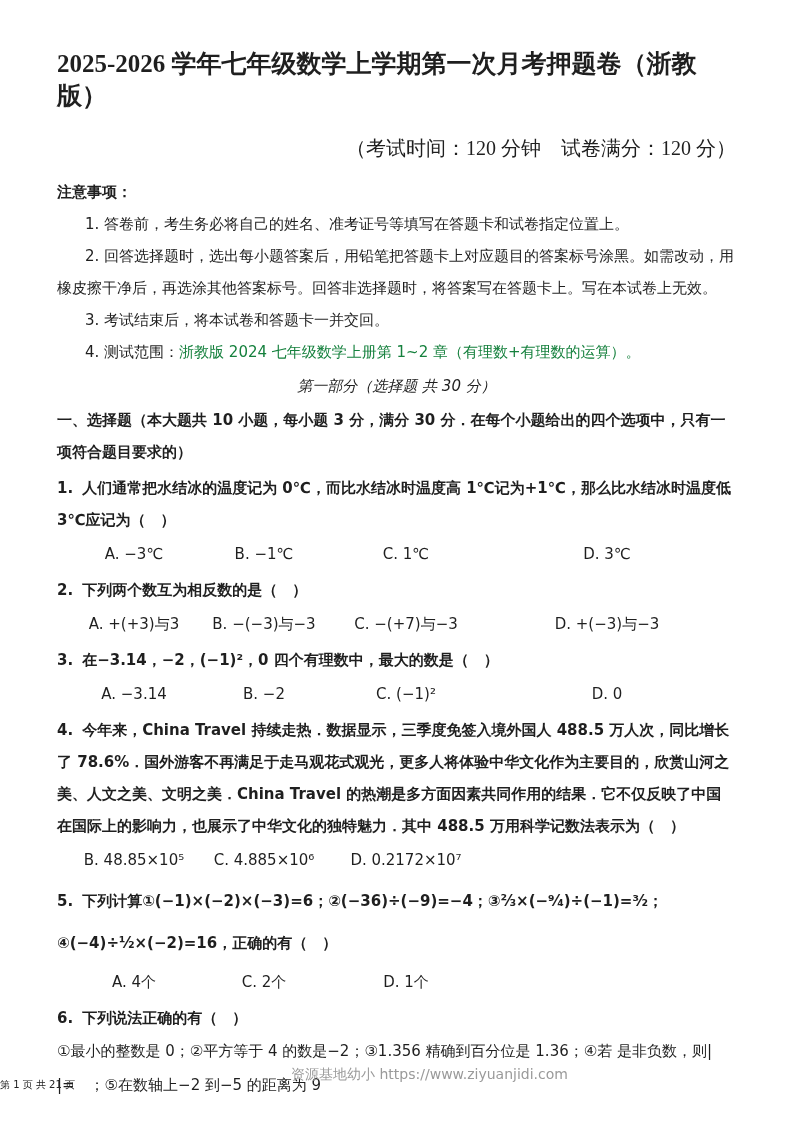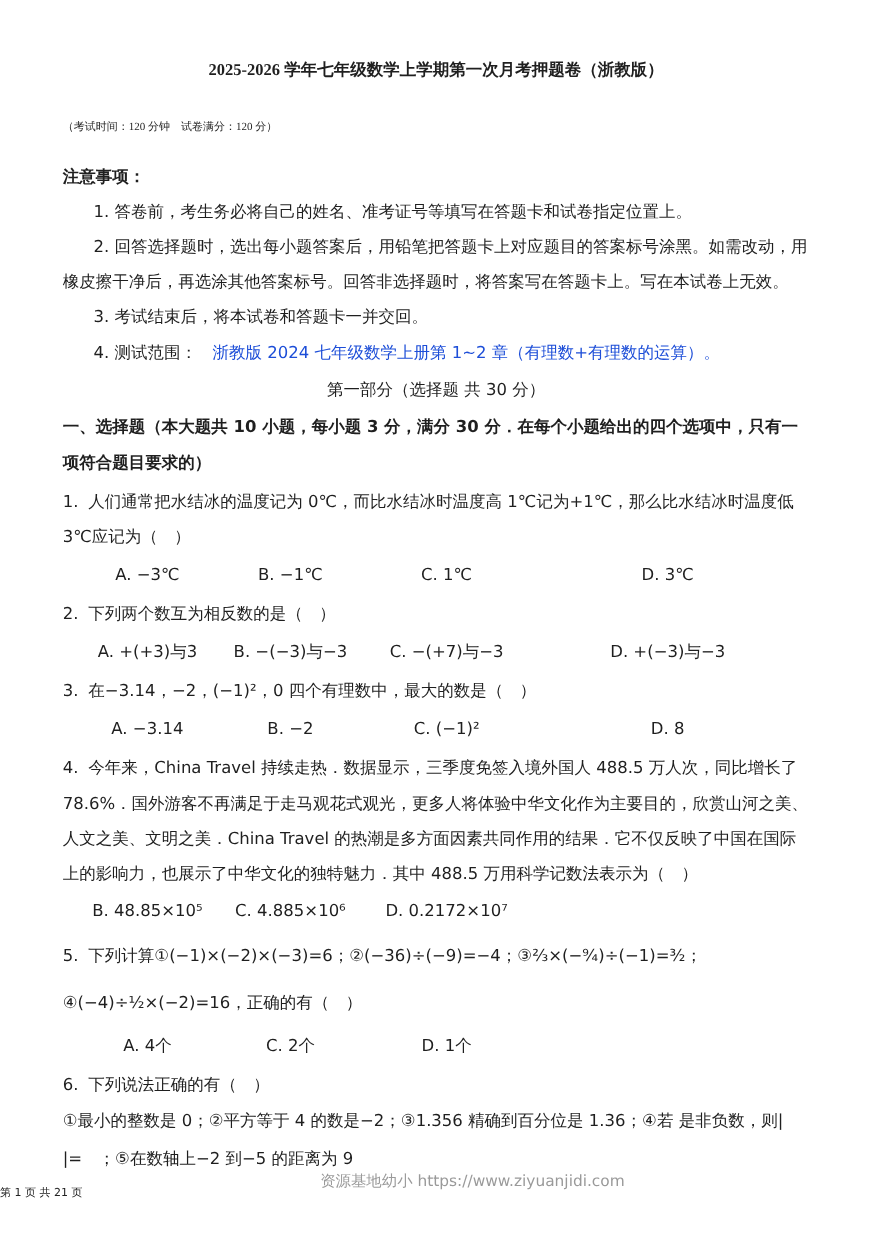--- a/index.html
+++ b/index.html
@@ -14,50 +14,51 @@
   .page {
     position: absolute; inset: 0;
     padding: 40px 57px 0 57px;
     box-sizing: border-box;
     font-size: 15px;
     line-height: 32px;
   }
   .title {
     font-family: "Liberation Serif", "DejaVu Serif", serif;
     font-weight: 700;
-    font-size: 15px;
+    font-size: 25px;
     line-height: 32px;
-    text-align: center;
+    text-align: left;
     margin: 8px 0 0 0;
   }
   .subtitle {
-    text-align: left;
-    font-size: 10px;
+    text-align: right;
+    font-size: 20px;
     margin: 20px 0 0 0;
     font-family: "Liberation Serif", "DejaVu Serif", serif;
   }
   .notices-heading {
     font-weight: 700;
     margin: 12px 0 0 0;
   }
   .notice {
     margin: 0;
     text-indent: 28px;
   }
-  .red { color: #1d4ed8; margin-left: 14px; }
+  .red { color: #15803d; }
   .part-title {
     text-align: center;
     margin: 2px 0 0 0;
+    font-style: italic;
   }
   .group-heading {
     font-weight: 700;
     margin: 2px 0 0 0;
   }
   .question { margin: 4px 0 0 0; }
-  .q-stem { margin: 0; }
+  .q-stem { margin: 0; font-weight: bold; }
   .q-num { margin-right: 9px; }
   .q-stem.tall { line-height: 42px; }
   .options {
     display: grid;
     grid-template-columns: 120px 140px 144px auto;
     padding-left: 17px;
     margin: 2px 0 4px 0;
     text-align: center;
   }
   .q-detail { margin: 0; line-height: 34px; }
@@ -118,21 +119,21 @@
       <span>D. +(−3)与−3</span>
     </div>
   </div>
 
   <div class="question">
     <p class="q-stem"><span class="q-num">3.</span><span>在−3.14，−2，(−1)²，0 四个有理数中，最大的数是（　）</span></p>
     <div class="options">
       <span>A. −3.14</span>
       <span>B. −2</span>
       <span>C. (−1)²</span>
-      <span>D. 8</span>
+      <span>D. 0</span>
     </div>
   </div>
 
   <div class="question">
     <p class="q-stem"><span class="q-num">4.</span><span>今年来，China Travel 持续走热．数据显示，三季度免签入境外国人 488.5 万人次，同比增长了 78.6%．国外游客不再满足于走马观花式观光，更多人将体验中华文化作为主要目的，欣赏山河之美、人文之美、文明之美．China Travel 的热潮是多方面因素共同作用的结果．它不仅反映了中国在国际上的影响力，也展示了中华文化的独特魅力．其中 488.5 万用科学记数法表示为（　）</span></p>
     <div class="options">
       <span>B. 48.85×10⁵</span>
       <span>C. 4.885×10⁶</span>
       <span>D. 0.2172×10⁷</span>
     </div>

